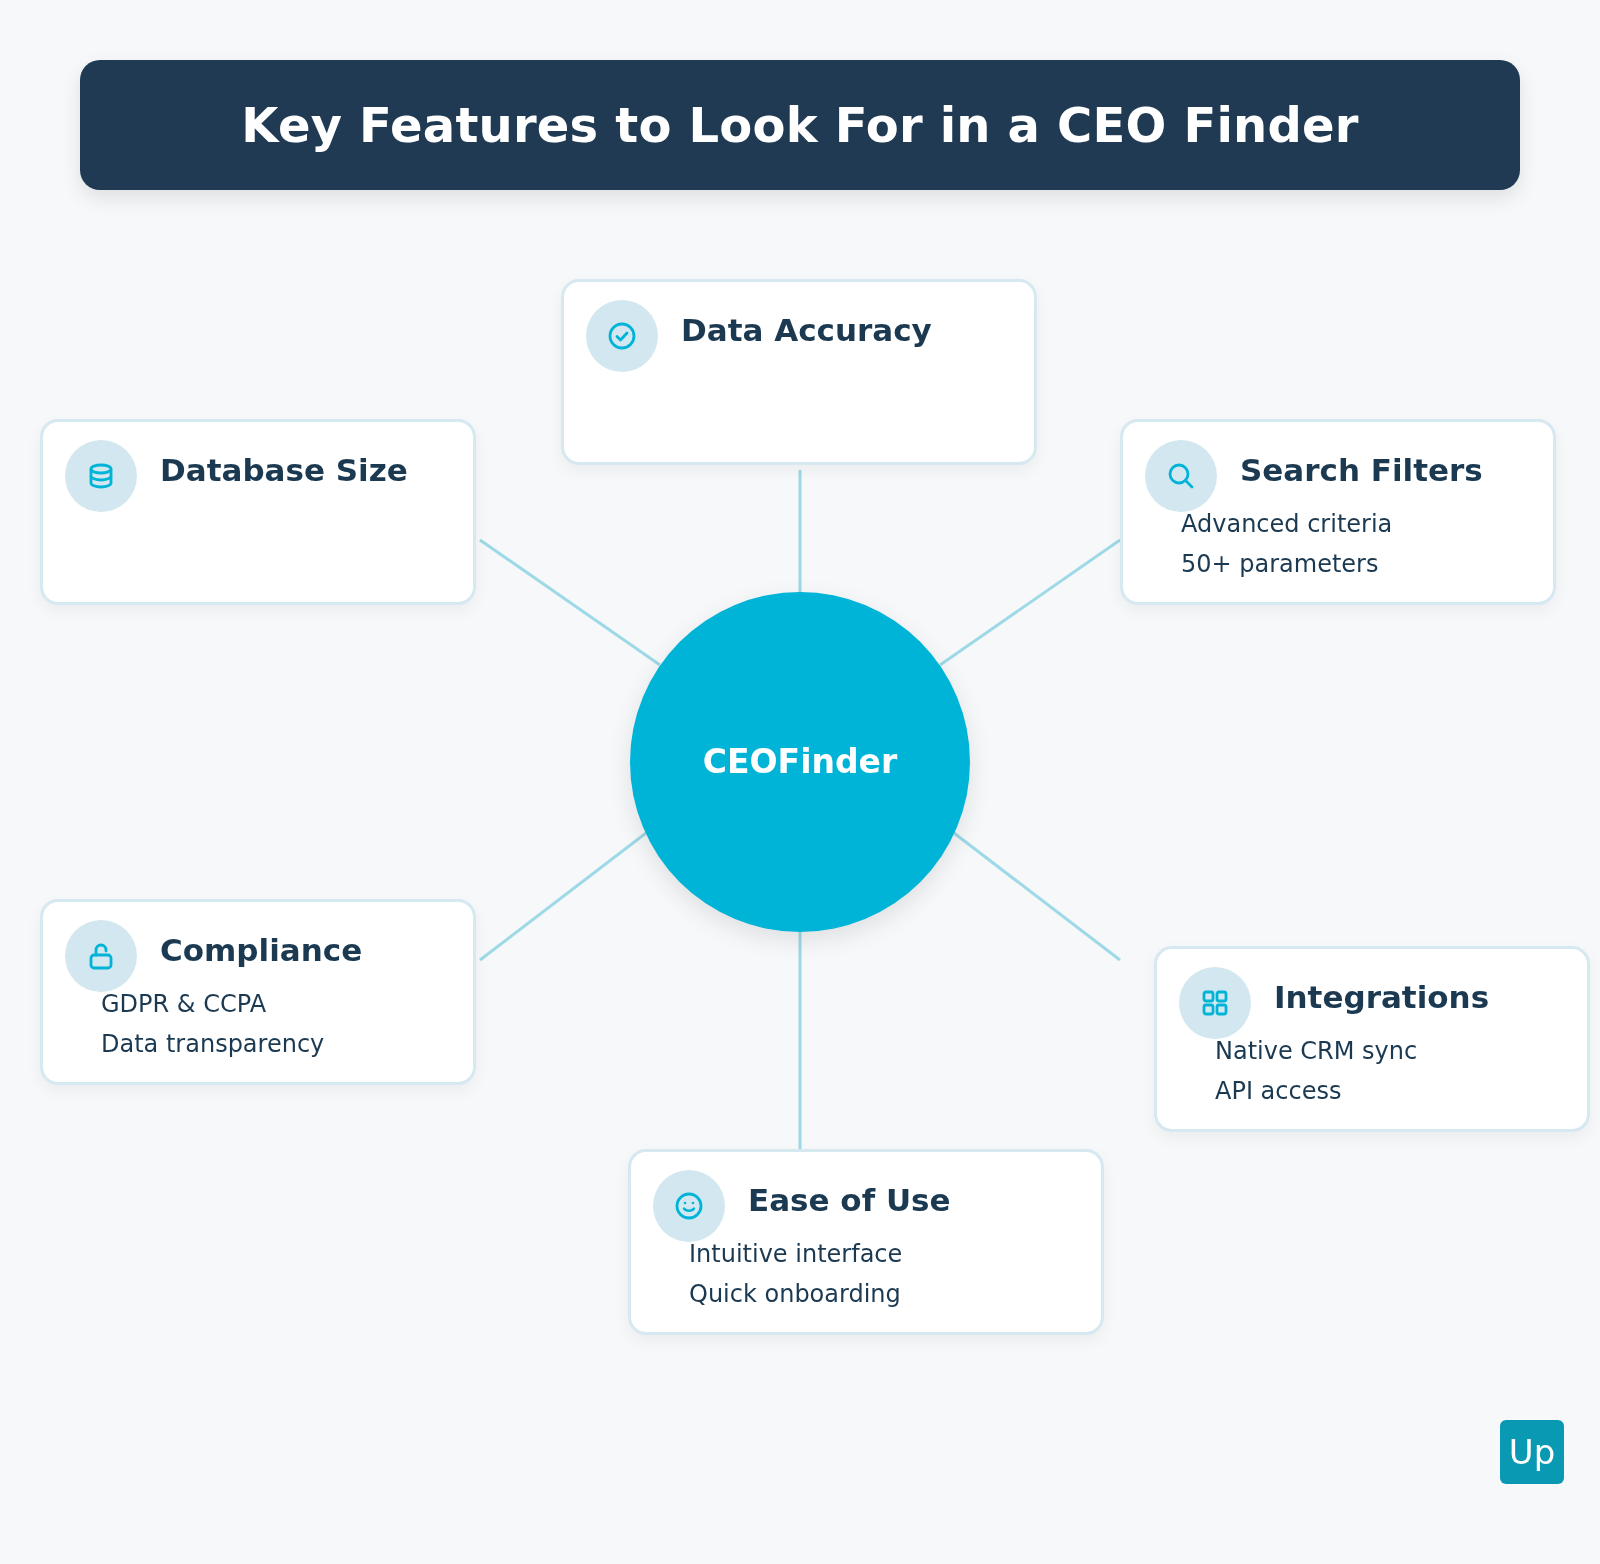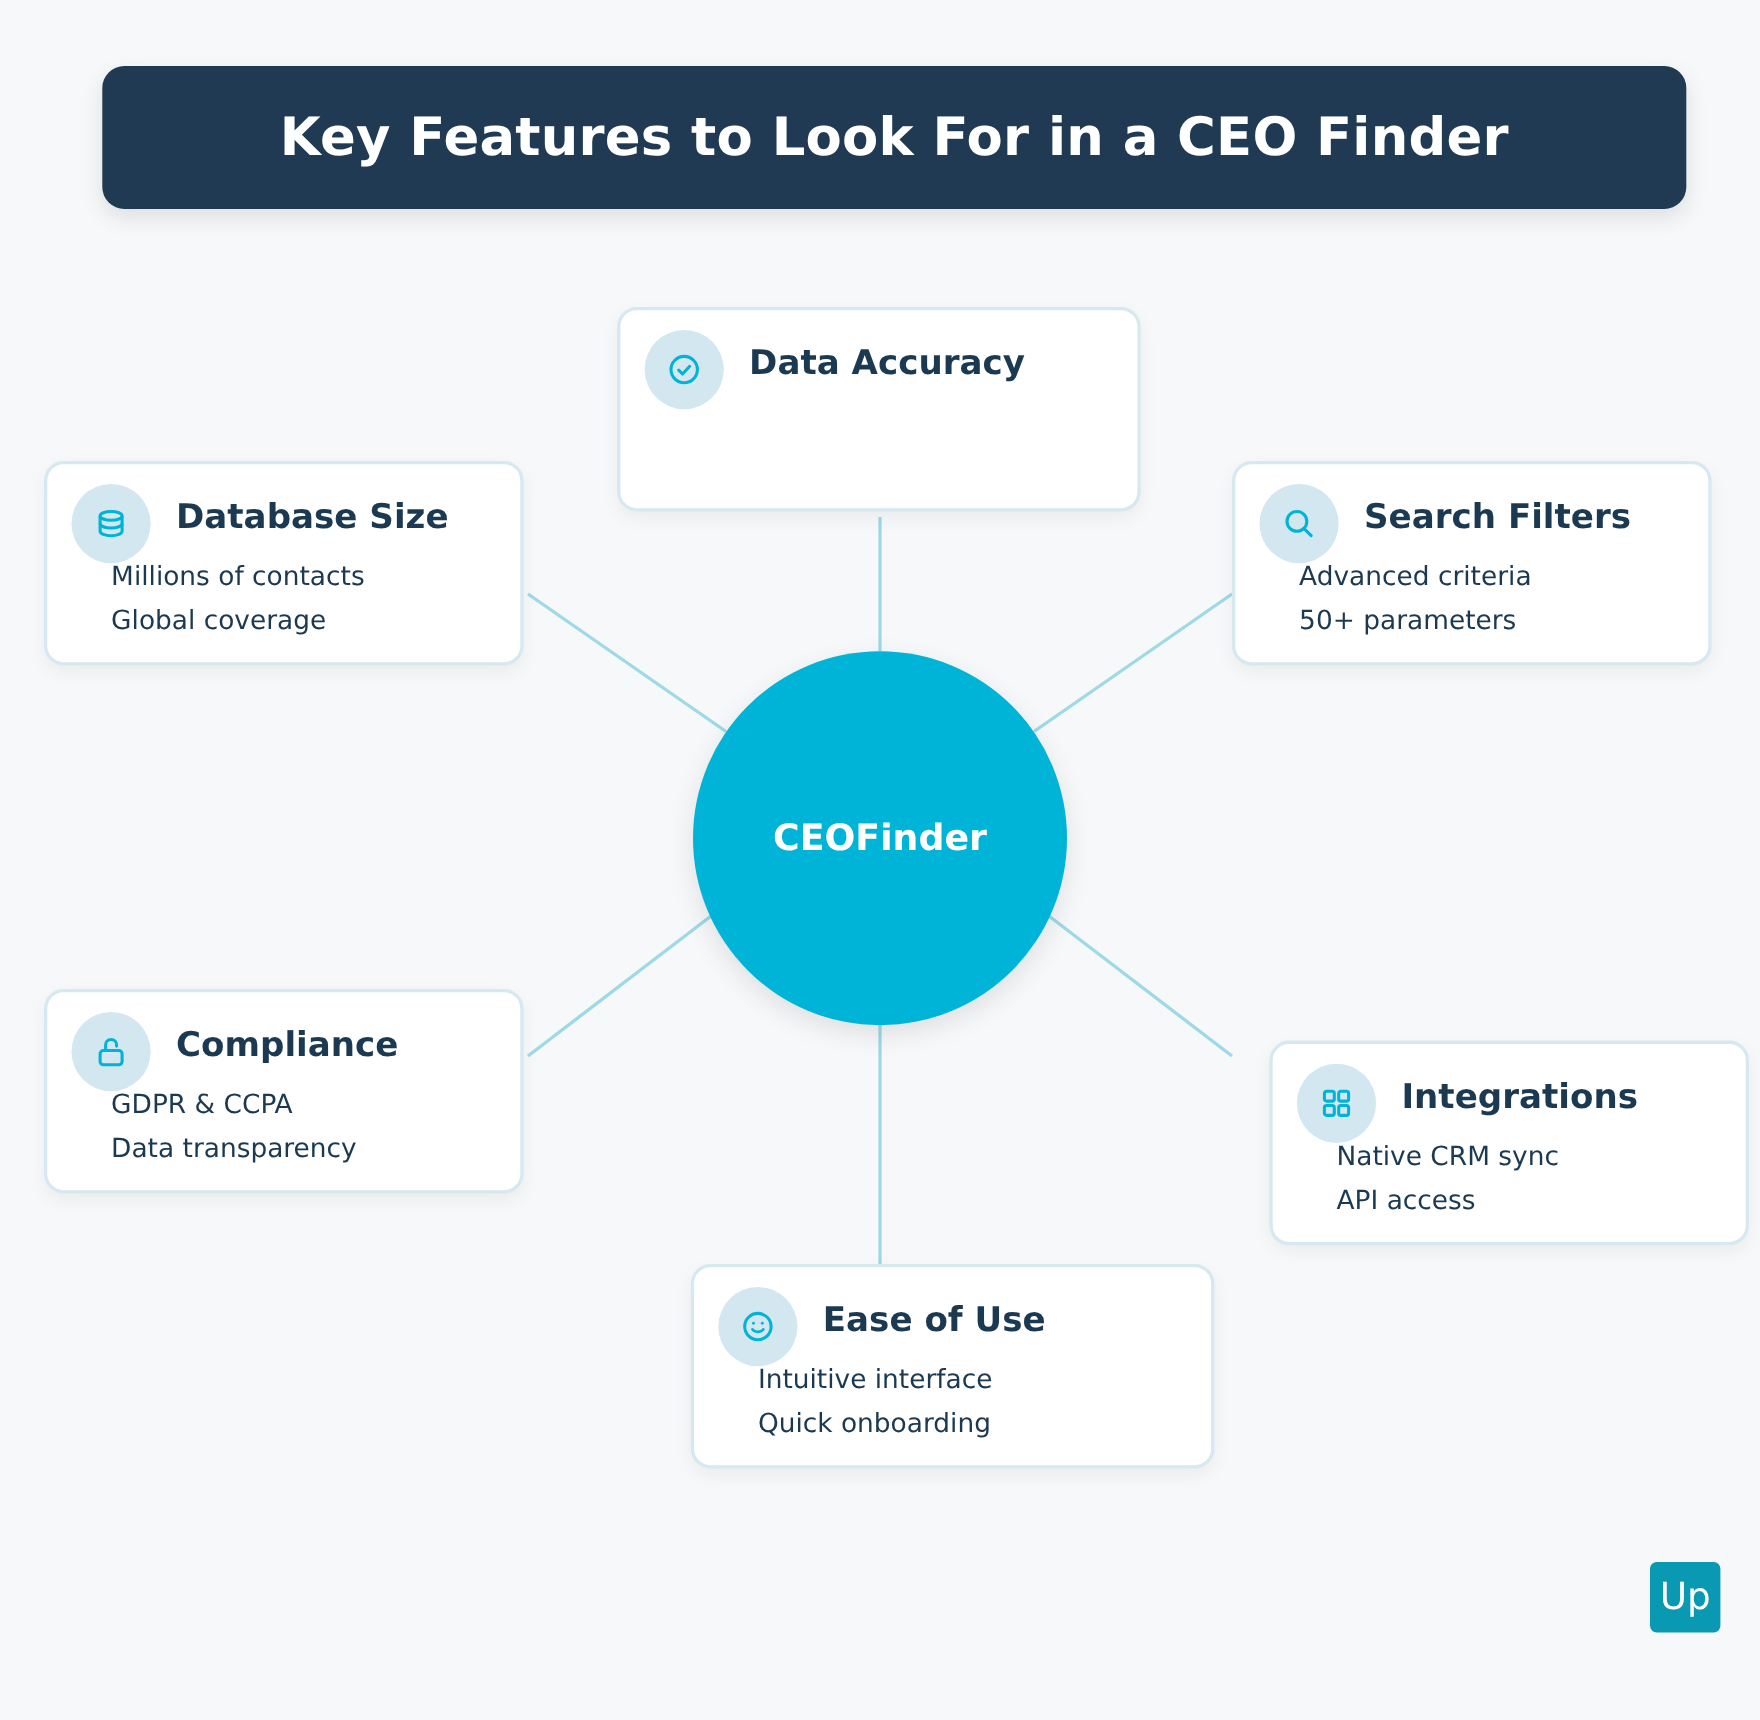--- a/index.html
+++ b/index.html
@@ -5,21 +5,21 @@
     html, body { margin: 0; padding: 0; }
     body {
       width: 1600px; height: 1564px; position: relative; overflow: hidden;
       background: #f7f8fa;
       font-family: "DejaVu Sans", "Liberation Sans", sans-serif;
     }
     .title-bar {
       position: absolute; left: 80px; top: 60px; width: 1440px; height: 130px;
       background: #1f3a52; border-radius: 20px;
       box-shadow: 0 8px 20px rgba(0,0,0,0.10);
-      display: flex; align-items: center; justify-content: center; margin-left: 13px;
+      display: flex; align-items: center; justify-content: center;
     }
     .title-bar h1 {
       margin: 0; color: #ffffff; font-size: 48px; font-weight: bold; letter-spacing: 0.2px;
     }
     svg.connectors { position: absolute; left: 0; top: 0; }
     .hub {
       position: absolute; left: 630px; top: 592px; width: 340px; height: 340px;
       border-radius: 50%; background: #00b4d8;
       box-shadow: 0 8px 24px rgba(0,0,0,0.10);
       display: flex; align-items: center; justify-content: center; 
@@ -88,24 +88,20 @@
 
 <div class="card" style="left:40px; top:419px;">
   <div class="icon-circle">
     <svg viewBox="0 0 32 32">
         <ellipse cx="16" cy="9" rx="10" ry="4" stroke="#00b4d8" stroke-width="2.8" fill="none"></ellipse>
         <path d="M6 9 V23 C6 25.2 10.5 27 16 27 C21.5 27 26 25.2 26 23 V9" stroke="#00b4d8" stroke-width="2.8" fill="none"></path>
         <path d="M6 16 C6 18.2 10.5 20 16 20 C21.5 20 26 18.2 26 16" stroke="#00b4d8" stroke-width="2.8" fill="none"></path>
       </svg>
   </div>
   <div class="card-title">Database Size</div>
-  <div class="card-lines">
-    <div>Millions of contacts</div>
-    <div>Global coverage</div>
-  </div>
 </div>
 
 <div class="card" style="left:1120px; top:419px;padding-left:48px;">
   <div class="icon-circle">
     <svg viewBox="0 0 32 32">
         <circle cx="14" cy="14" r="9" stroke="#00b4d8" stroke-width="2.8" fill="none"></circle>
         <path d="M20.5 20.5 L27 27" stroke="#00b4d8" stroke-width="2.8" stroke-linecap="round"></path>
       </svg>
   </div>
   <div class="card-title">Search Filters</div>

